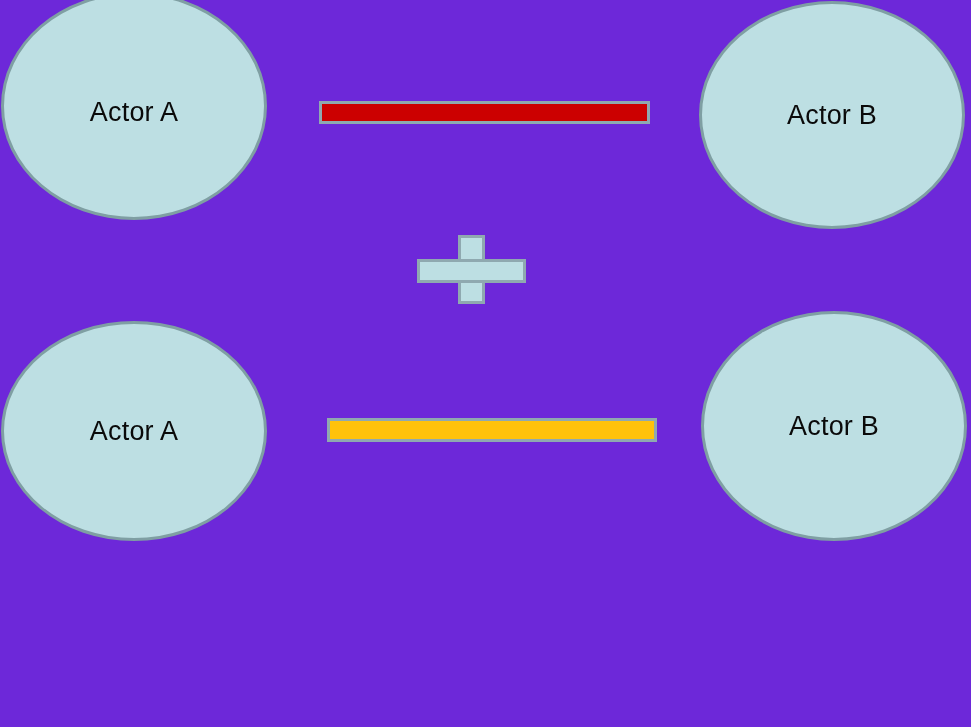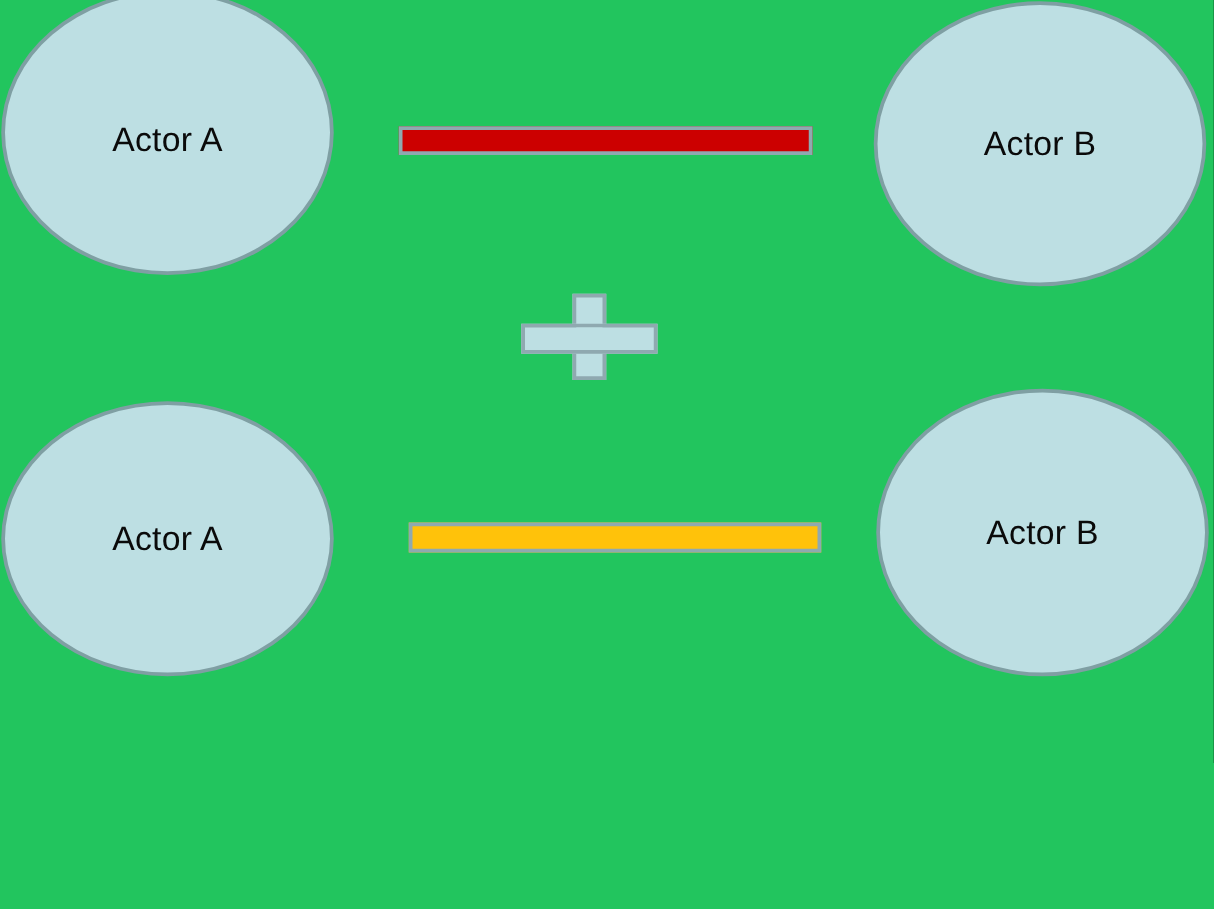--- a/index.html
+++ b/index.html
@@ -10,21 +10,21 @@
   body {
     width: 971px;
     height: 727px;
     overflow: hidden;
     font-family: "Liberation Sans", sans-serif;
   }
   #canvas {
     position: relative;
     width: 971px;
     height: 727px;
-    background: #22c55e;
+    background: #6d28d9;
   }
 
   
   .actor {
     position: absolute;
     box-sizing: border-box;
     border-radius: 50%;
     background: #bddfe3;
     border: 3px solid #7f9fa3;
     display: flex;

